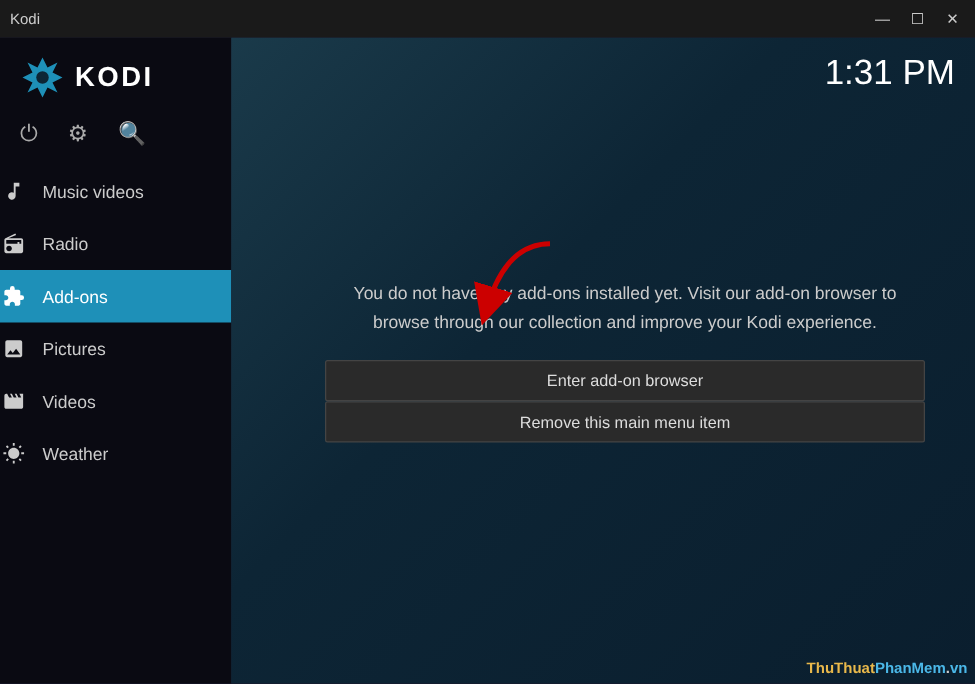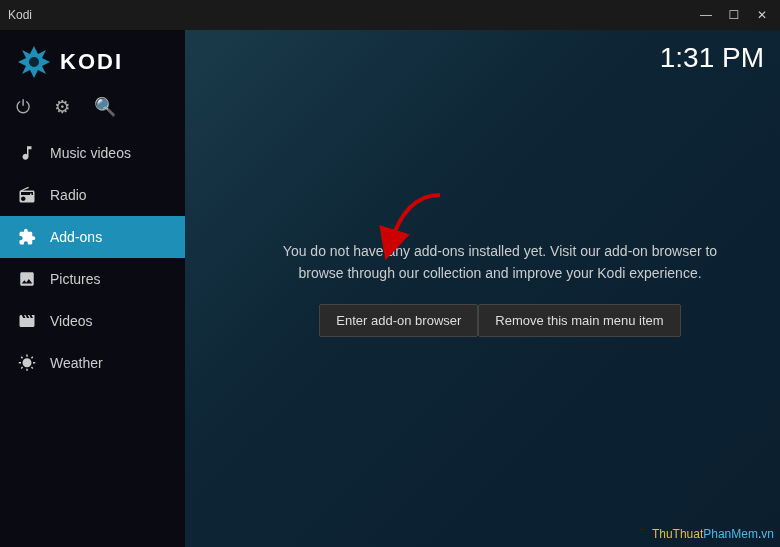--- a/index.html
+++ b/index.html
@@ -90,21 +90,21 @@
     .nav-items {
       flex: 1;
       display: flex;
       flex-direction: column;
     }
 
     .nav-item {
       display: flex;
       align-items: center;
       gap: 12px;
-      padding: 10px 16px;
+      padding: 10px 0;
       color: #ccc;
       cursor: pointer;
       font-size: 14px;
     }
     .nav-item.active {
       background: #1e90b8;
       color: white;
     }
     .nav-item-icon {
       width: 22px;
@@ -148,20 +148,21 @@
     }
     .addon-message p {
       color: #ccc;
       font-size: 14px;
       line-height: 1.6;
       margin-bottom: 20px;
     }
     .addon-buttons {
       display: flex;
       justify-content: center;
+      flex-direction: column;
     }
     .addon-btn {
       background: #2a2a2a;
       border: 1px solid #444;
       color: #ddd;
       padding: 8px 16px;
       font-size: 13px;
       cursor: pointer;
       border-radius: 2px;
     }
@@ -177,21 +178,21 @@
       width: 80px;
       height: 80px;
     }
 
     
     .watermark {
       position: absolute;
       bottom: 6px;
       right: 6px;
       font-size: 12px;
-      font-weight: normal;
+      font-weight: bold;
     }
     .watermark-thu { color: #e8b84b; }
     .watermark-phan { color: #4bb8e8; }
 
     
     .icon-svg {
       width: 18px;
       height: 18px;
       fill: currentColor;
     }

